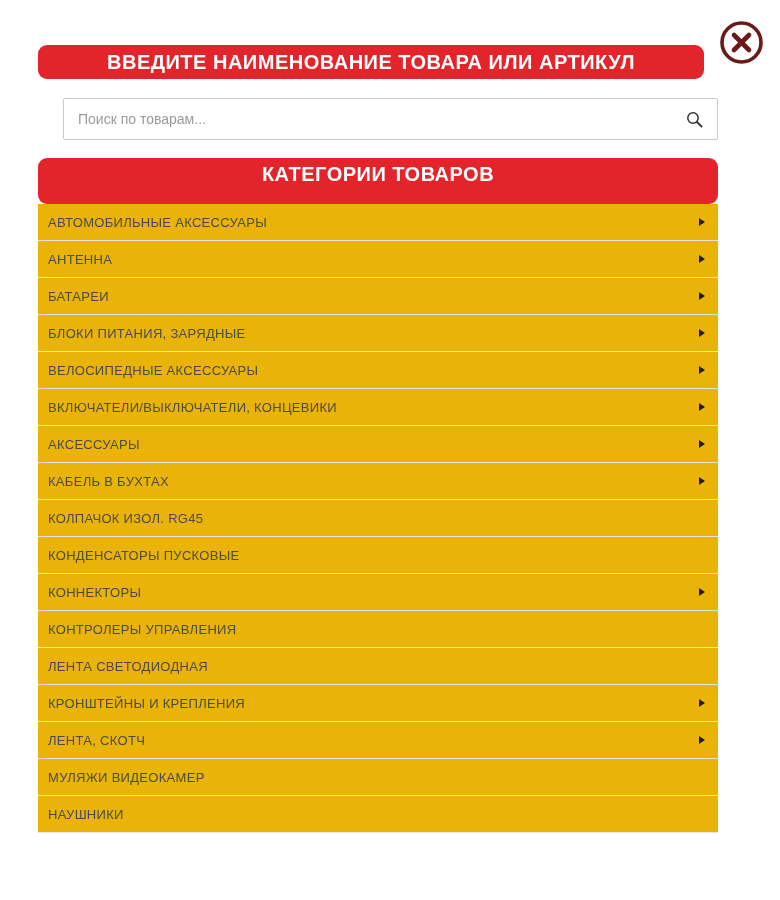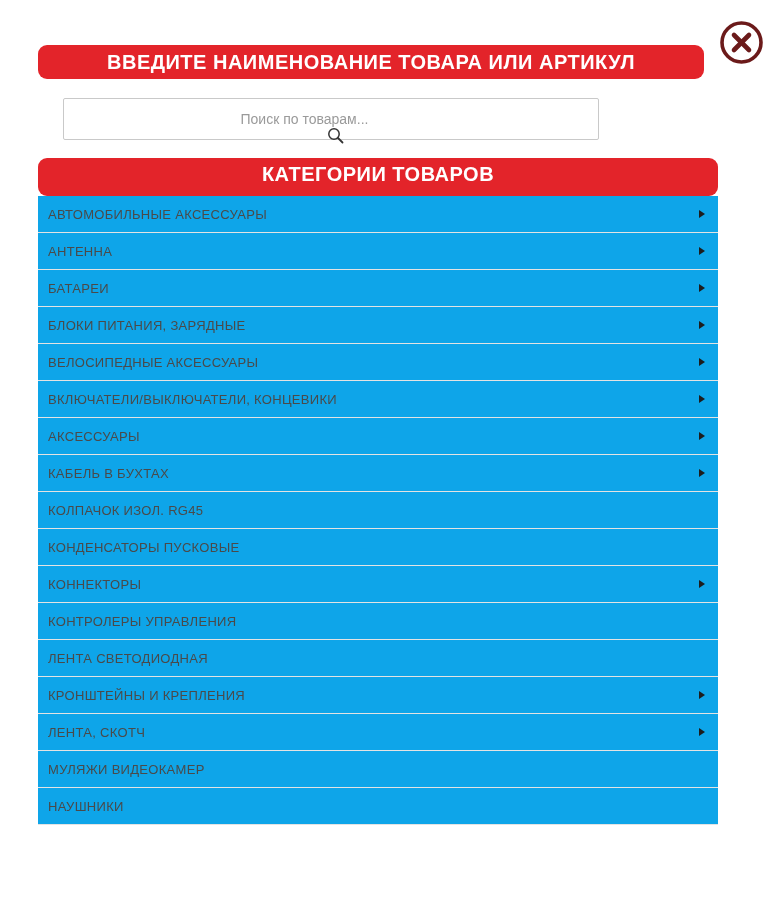--- a/index.html
+++ b/index.html
@@ -24,62 +24,61 @@
     border-radius: 9px;
   }
   .bar-search-title {
     width: 666px;
     height: 34px;
     line-height: 34px;
     font-size: 20px;
   }
   .search-wrap {
     margin: 19px 0 0 25px;
-    width: 536px;
+    width: 655px;
     height: 42px;
     border: 1px solid #c9c9c9;
     border-radius: 2px;
     display: flex;
     align-items: center;
     padding: 12px 14px;
     background: #fff;
-    flex-direction: column;
   }
   .search-input {
     flex: 1;
     border: none;
     outline: none;
     font-size: 14px;
     color: #555;
     font-family: "Liberation Sans", sans-serif;
     background: transparent;
   }
   .search-input::placeholder { color: #9a9a9a; }
   .search-icon-btn {
     background: none; border: none; cursor: pointer;
     display: flex; align-items: center; justify-content: center;
     padding: 0; margin-left: 8px;
   }
   .bar-categories-title {
     margin-top: 18px;
     width: 680px;
-    height: 38px;
+    height: 46px;
     line-height: 33px;
     font-size: 20px;
   }
   .cat-list { width: 680px; }
   .cat-row {
     height: 37px;
     display: flex;
     align-items: center;
     justify-content: space-between;
     border-bottom: 1px solid #e3e3e3;
     padding: 0 13px 0 10px;
     cursor: pointer;
-    background: #0ea5e9;
+    background: #eab308;
   }
   .cat-label {
     font-size: 13px;
     color: #4a4a4a;
     letter-spacing: 0.3px;
     white-space: nowrap;
   }
   .cat-arrow {
     width: 0; height: 0;
     border-left: 6px solid #1d1d1d;

